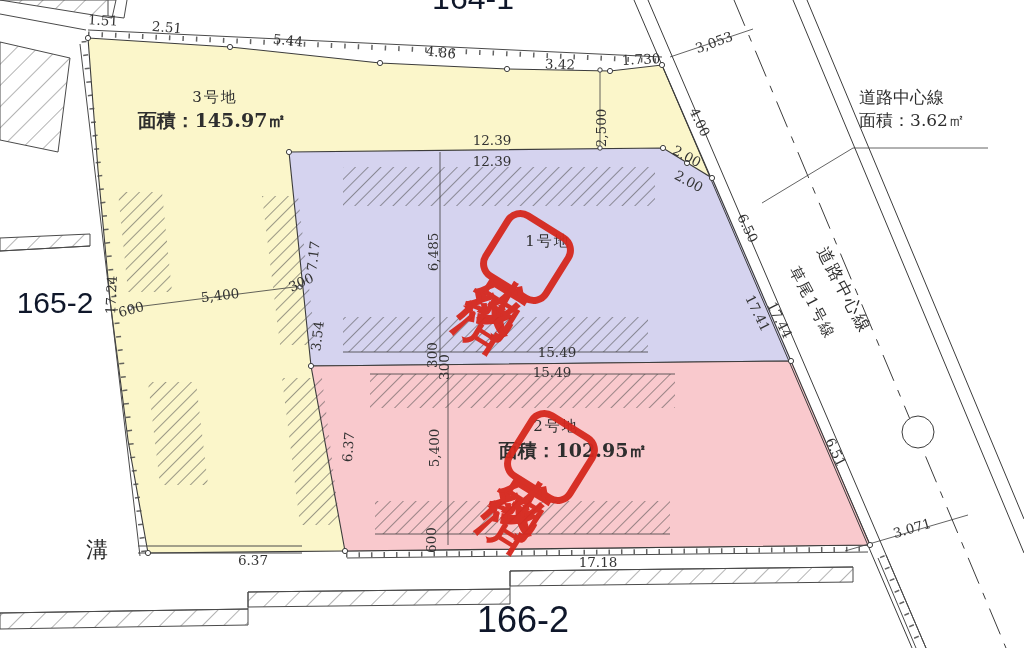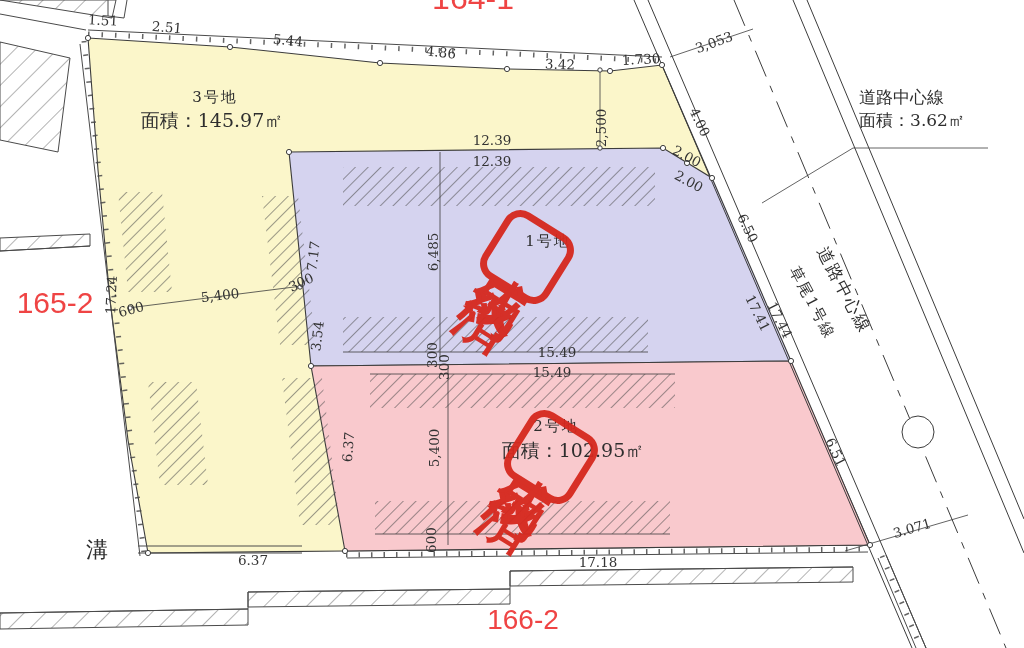--- a/index.html
+++ b/index.html
@@ -6,22 +6,22 @@
   .map{
     position:relative;width:1024px;height:648px;overflow:hidden;background:#fff;
     font-family:"Liberation Sans","DejaVu Sans",sans-serif;
   }
   .map svg{position:absolute;left:0;top:0;}
   .lbl{
     position:absolute;transform:translate(-50%,-50%);white-space:nowrap;
     color:#2e2e2e;font-family:"DejaVu Serif","Liberation Serif",serif;
   }
   .parcel-name{font-size:15px;letter-spacing:2px;}
-  .parcel-area{font-size:19px;}
-  .lotnum{font-family:"Liberation Sans","DejaVu Sans",sans-serif;color:#ef4444;}
+  .parcel-area{font-size:19px;font-weight:bold;}
+  .lotnum{font-family:"Liberation Sans","DejaVu Sans",sans-serif;color:#0f172a;}
   .dim{
     position:absolute;transform:translate(-50%,-50%);white-space:nowrap;
     font-family:"DejaVu Serif","Liberation Serif",serif;font-size:13.5px;color:#333;
   }
   .stamp{
     position:absolute;writing-mode:vertical-rl;text-orientation:upright;
     font-family:"DejaVu Serif","Liberation Serif",serif;font-weight:bold;
     font-size:54px;letter-spacing:12px;line-height:1;
     border:7px solid;border-radius:18px;padding:14px 5px;opacity:.95;
   }
@@ -129,21 +129,21 @@
       <circle cx="311" cy="366" r="2.6"></circle>
         <circle cx="600" cy="70" r="2.2"></circle>
       <circle cx="600" cy="148" r="2.2"></circle>
         <circle cx="130" cy="308" r="2.2"></circle>
       <circle cx="300" cy="287" r="2.2"></circle>
     </g>
   </svg>
 
   <div class="lbl lotnum" style="left:473px;top:-2px;font-size:32px;">164-1</div>
   <div class="lbl lotnum" style="left:55px;top:303px;font-size:30px;">165-2</div>
-  <div class="lbl lotnum" style="left:523px;top:620px;font-size:28px;">166-2</div>
+  <div class="lbl lotnum" style="left:523px;top:620px;font-size:36px;">166-2</div>
 
   <div class="lbl parcel-name" style="left:215px;top:97px;">3号地</div>
   <div class="lbl parcel-area" style="left:212px;top:121px;">面積：145.97㎡</div>
 
   <div class="lbl parcel-name" style="left:548px;top:241px;">1号地</div>
 
   <div class="lbl parcel-name" style="left:556px;top:426px;">2号地</div>
   <div class="lbl parcel-area" style="left:573px;top:451px;">面積：102.95㎡</div>
 
   <div class="lbl setback-lbl" style="left:912px;top:109px;text-align:left;transform:translate(-50%,-50%);">

